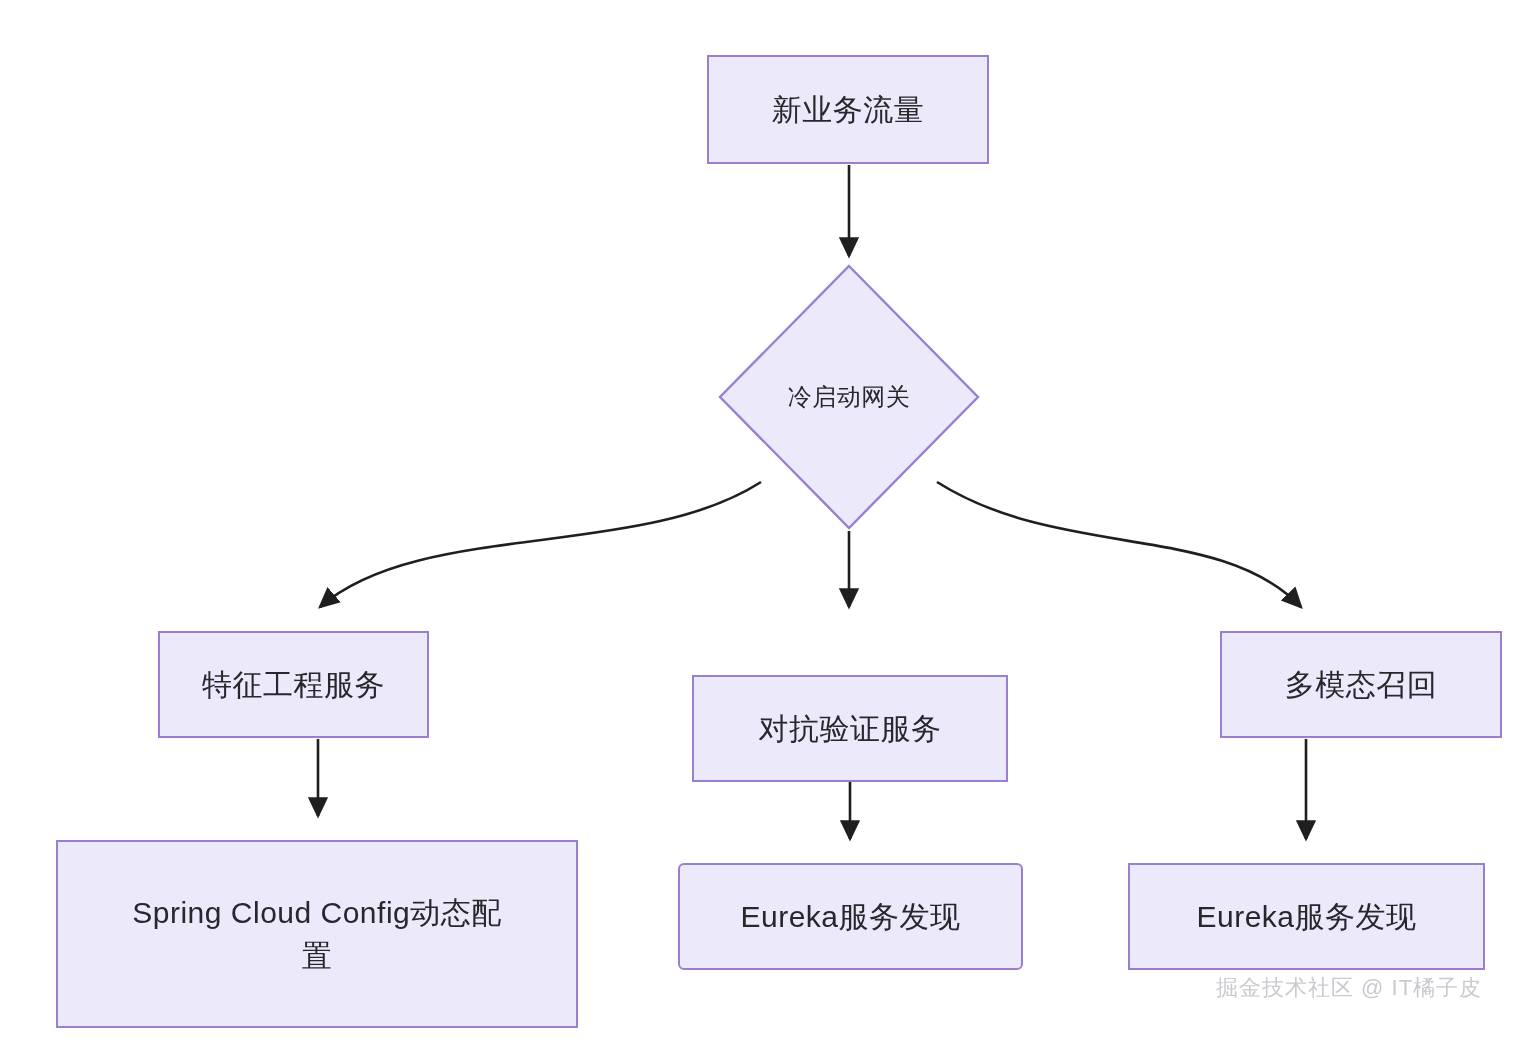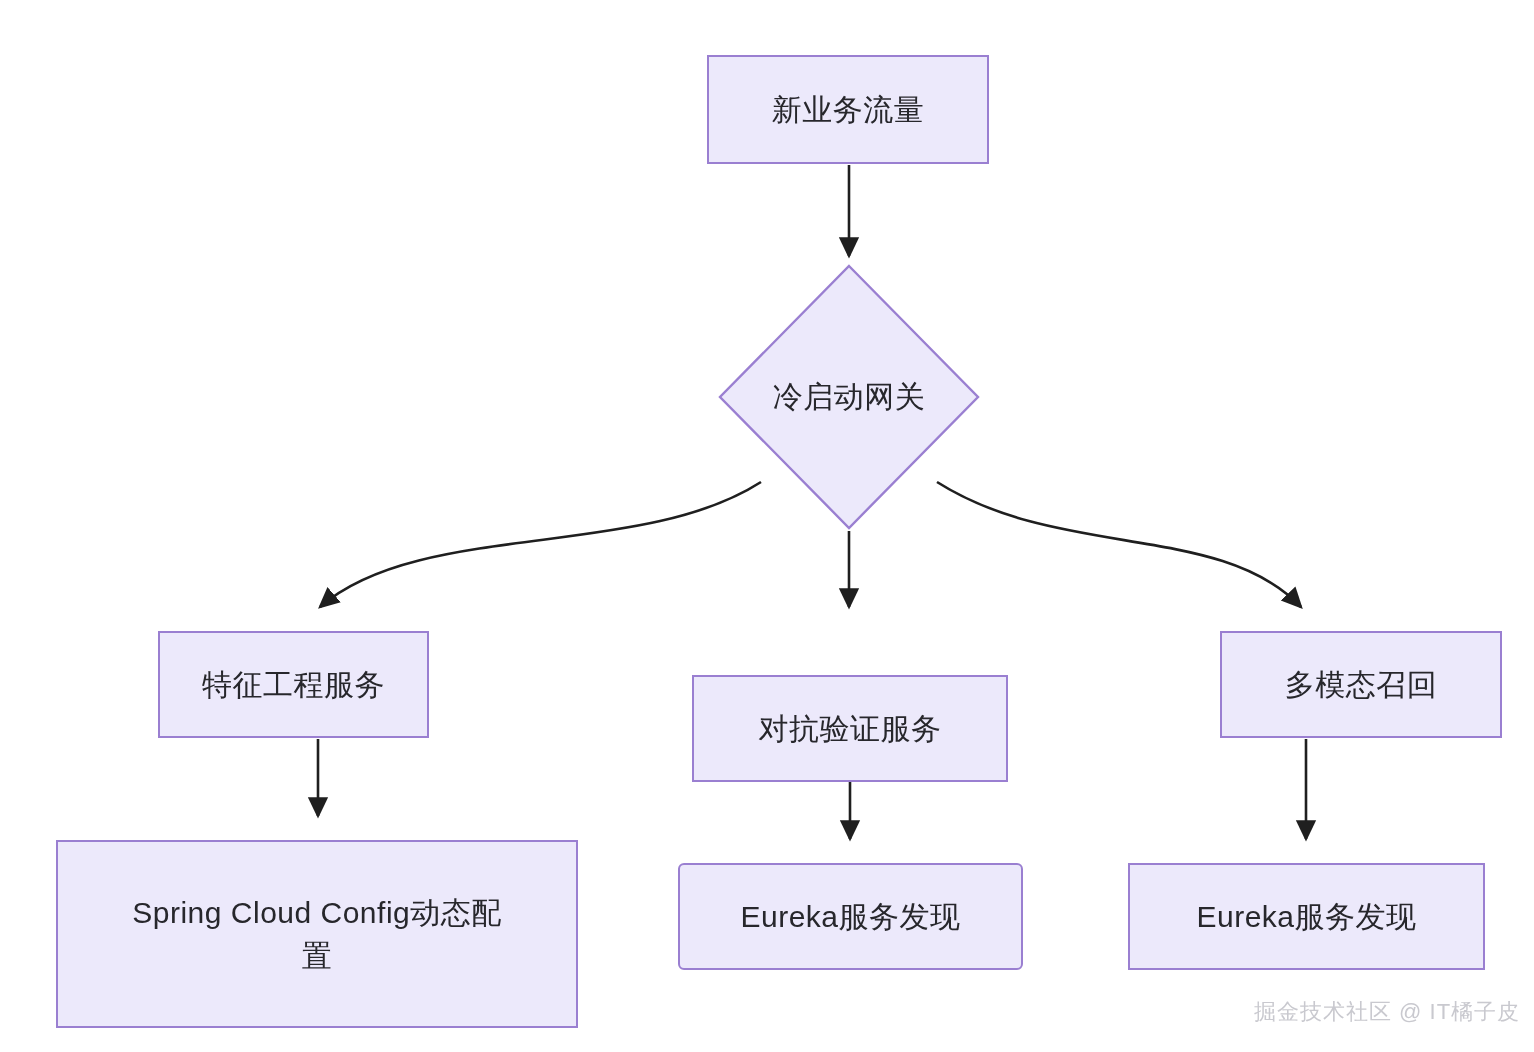--- a/index.html
+++ b/index.html
@@ -58,21 +58,21 @@
   .diamond-text {
     position: absolute;
     left: 0;
     top: 0;
     width: 100%;
     height: 100%;
     display: flex;
     align-items: center;
     justify-content: center;
     color: #27272c;
-    font-size: 30px;
+    font-size: 24px;
     letter-spacing: 0.5px;
     pointer-events: none;
   }
   #watermark {
     position: absolute;
     color: #c9c9cf;
     font-size: 22px;
     letter-spacing: 1px;
     white-space: nowrap;
     z-index: 3;
@@ -134,15 +134,15 @@
   </div>
 
   <div class="node" style="left:678px; top:863px; width:345px; height:107px;border-radius:6px;">
     <span class="node-label">Eureka服务发现</span>
   </div>
 
   <div class="node" style="left:1128px; top:863px; width:357px; height:107px;">
     <span class="node-label">Eureka服务发现</span>
   </div>
 
-  <div id="watermark" style="left:1216px; top:997px;margin-left:38px;">掘金技术社区 @ IT橘子皮</div>
+  <div id="watermark" style="left:1216px; top:973px;">掘金技术社区 @ IT橘子皮</div>
 
 </div>
 
 </body></html>

